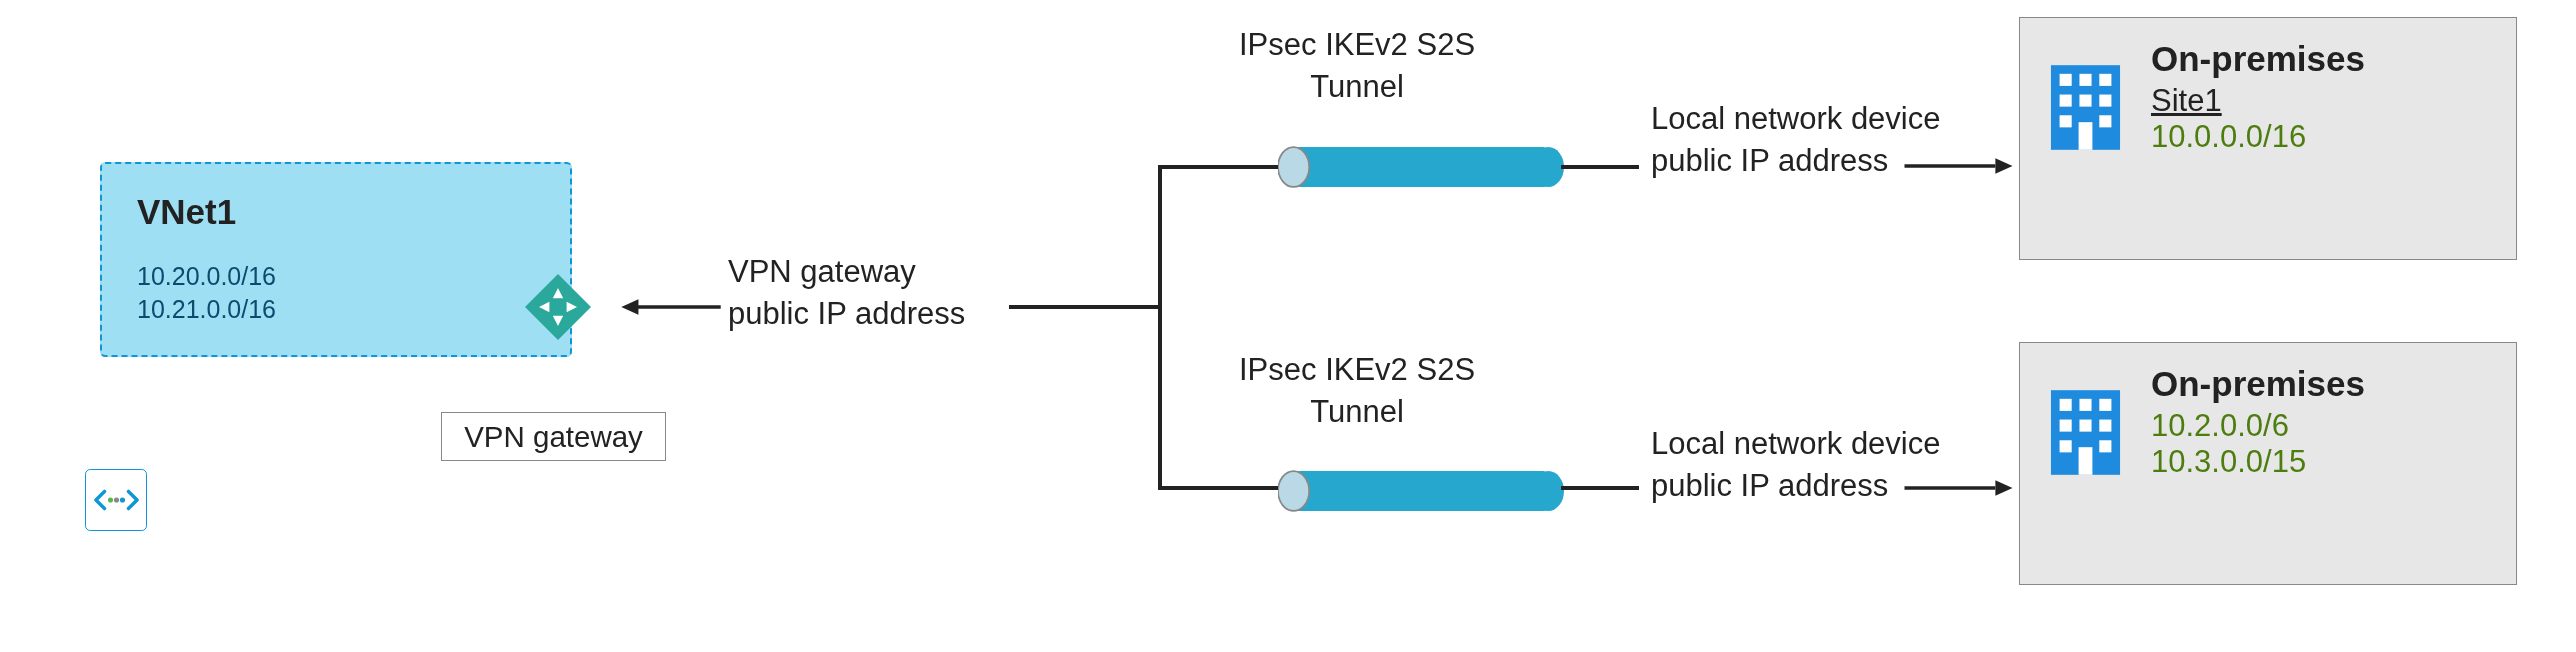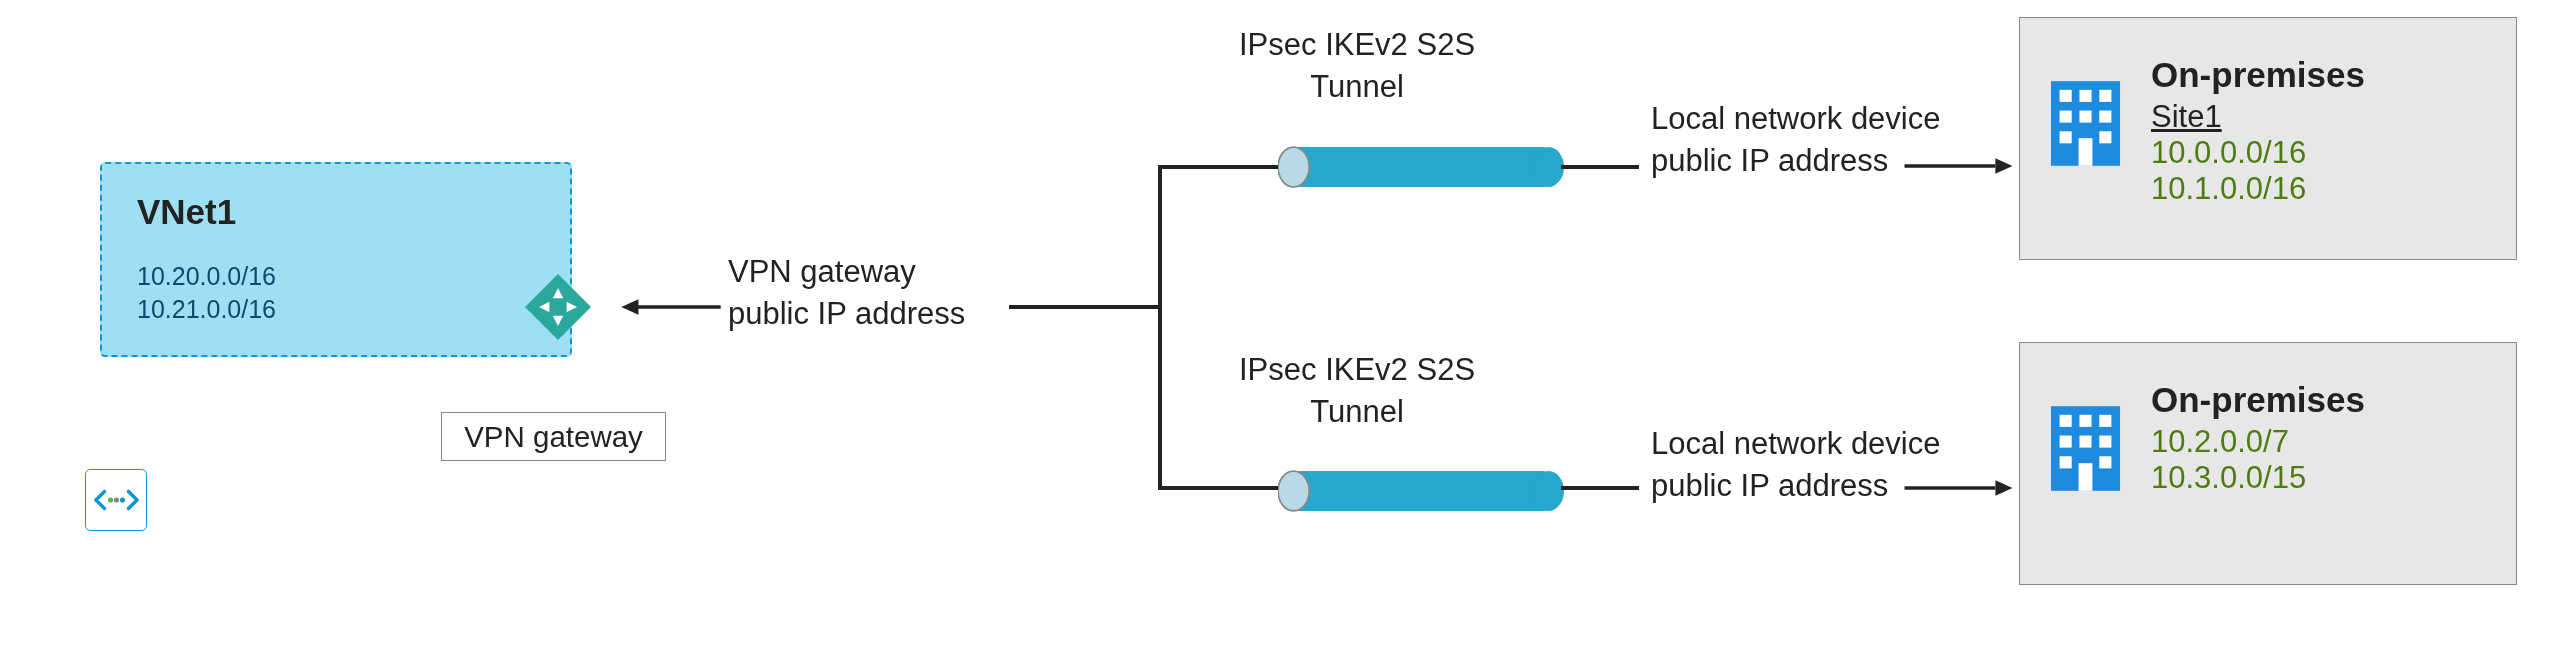--- a/index.html
+++ b/index.html
@@ -109,21 +109,21 @@
       font-size: 31px;
       color: #222;
       line-height: 1.35;
     }
     .site-box {
       position: absolute;
       width: 498px;
       height: 243px;
       background: #E7E7E7;
       border: 0.9px solid #888;
-      padding: 37px 24px;
+      padding: 21px 24px;
       display: flex;
       align-items: flex-start;
     }
     .site-box-1 { left: 2019px; top: 17.3px; }
     .site-box-2 { left: 2019px; top: 342px; }
     .building-icon { flex-shrink: 0; margin-right: 24px; margin-top: 21px; }
     .site-text { display: flex; flex-direction: column; }
     .site-title { font-size: 35px; font-weight: 600; color: #222; margin-bottom: 3.5px; }
     .site-name { font-size: 31px; color: #222; text-decoration: underline; }
     .site-addr { font-size: 31px; color: #4d7c0f; }
@@ -236,38 +236,37 @@
       <rect x="64" y="40" width="14" height="14" fill="#fff"></rect>
       <rect x="18" y="64" width="14" height="14" fill="#fff"></rect>
       <rect x="64" y="64" width="14" height="14" fill="#fff"></rect>
       <rect x="40" y="72" width="16" height="32" fill="#fff"></rect>
     </svg>
   </div>
   <div class="site-text">
     <div class="site-title">On-premises</div>
     <div class="site-name">Site1</div>
     <div class="site-addr">10.0.0.0/16</div>
-    <div class="site-addr">10.1.0.0/16</div>
   </div>
 </div>
 
 <div class="site-box site-box-2">
   <div class="building-icon">
     <svg width="83" height="95" viewBox="0 0 96 110">
       <rect x="8" y="6" width="80" height="98" fill="#1E8BDE"></rect>
       <rect x="18" y="16" width="14" height="14" fill="#fff"></rect>
       <rect x="41" y="16" width="14" height="14" fill="#fff"></rect>
       <rect x="64" y="16" width="14" height="14" fill="#fff"></rect>
       <rect x="18" y="40" width="14" height="14" fill="#fff"></rect>
       <rect x="41" y="40" width="14" height="14" fill="#fff"></rect>
       <rect x="64" y="40" width="14" height="14" fill="#fff"></rect>
       <rect x="18" y="64" width="14" height="14" fill="#fff"></rect>
       <rect x="64" y="64" width="14" height="14" fill="#fff"></rect>
       <rect x="40" y="72" width="16" height="32" fill="#fff"></rect>
     </svg>
   </div>
   <div class="site-text">
     <div class="site-title">On-premises</div>
-    <div class="site-addr">10.2.0.0/7</div>
+    <div class="site-addr">10.2.0.0/6</div>
     <div class="site-addr">10.3.0.0/15</div>
   </div>
 </div>
 
 
 </body></html>

